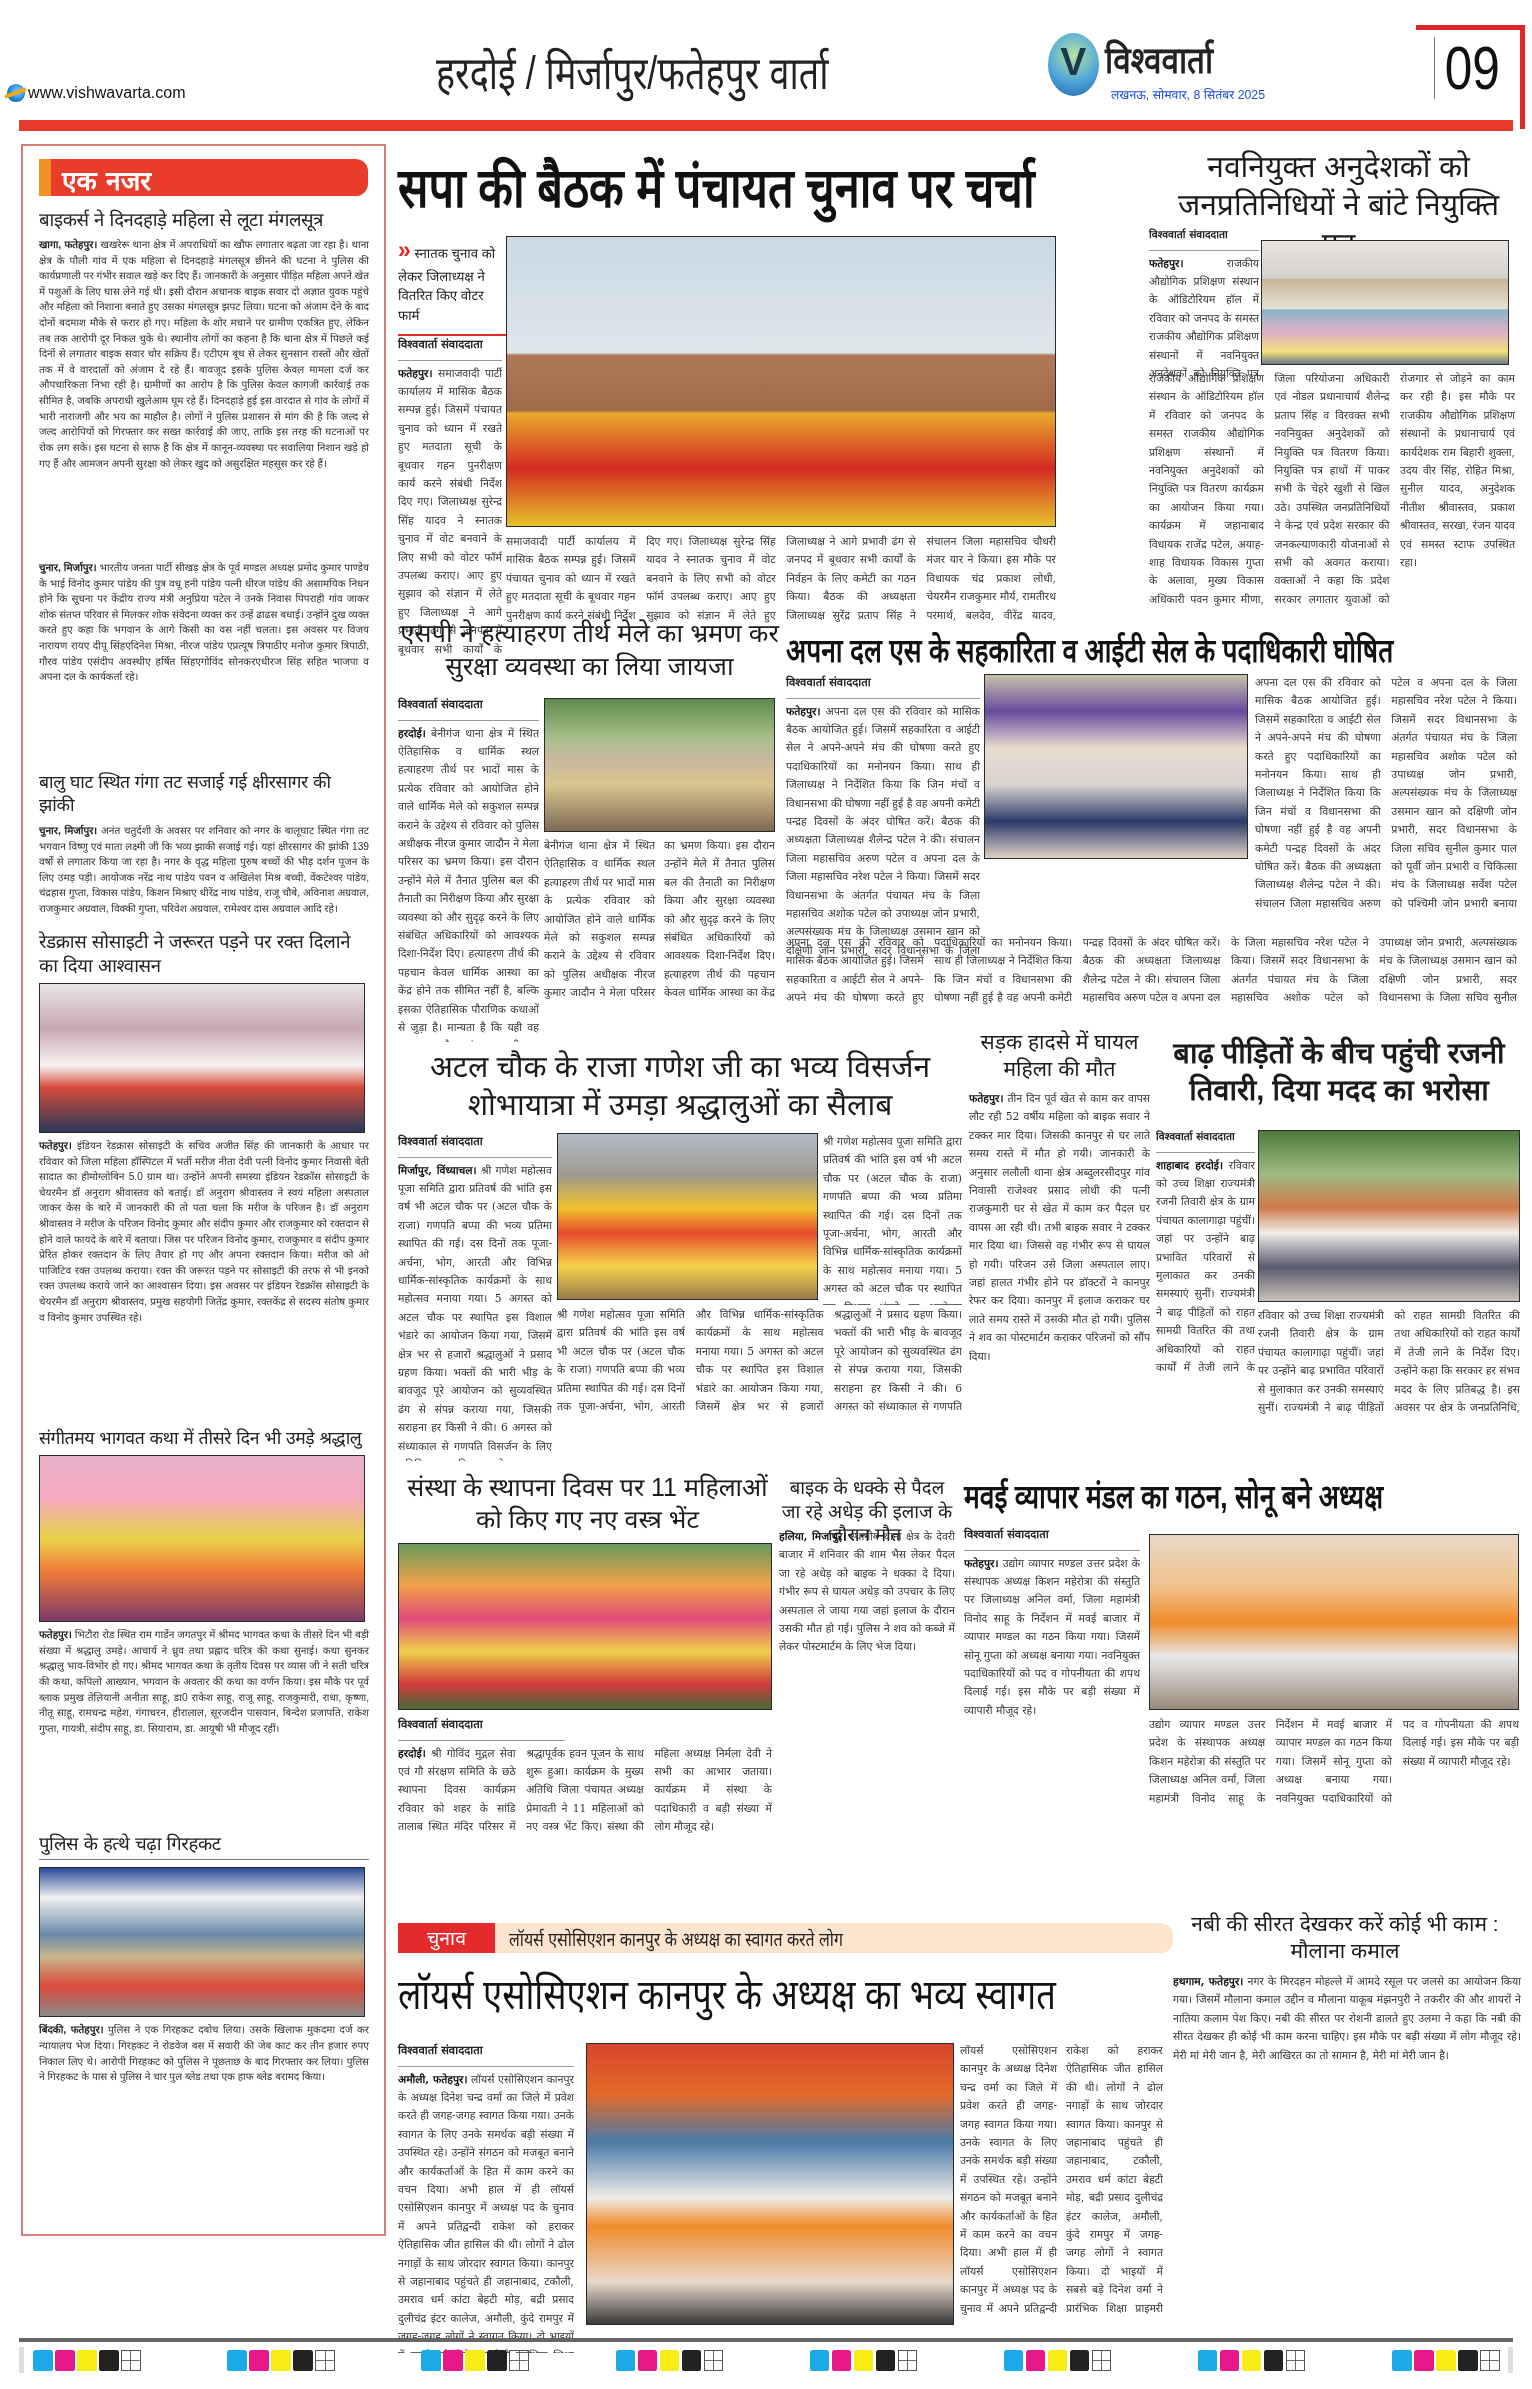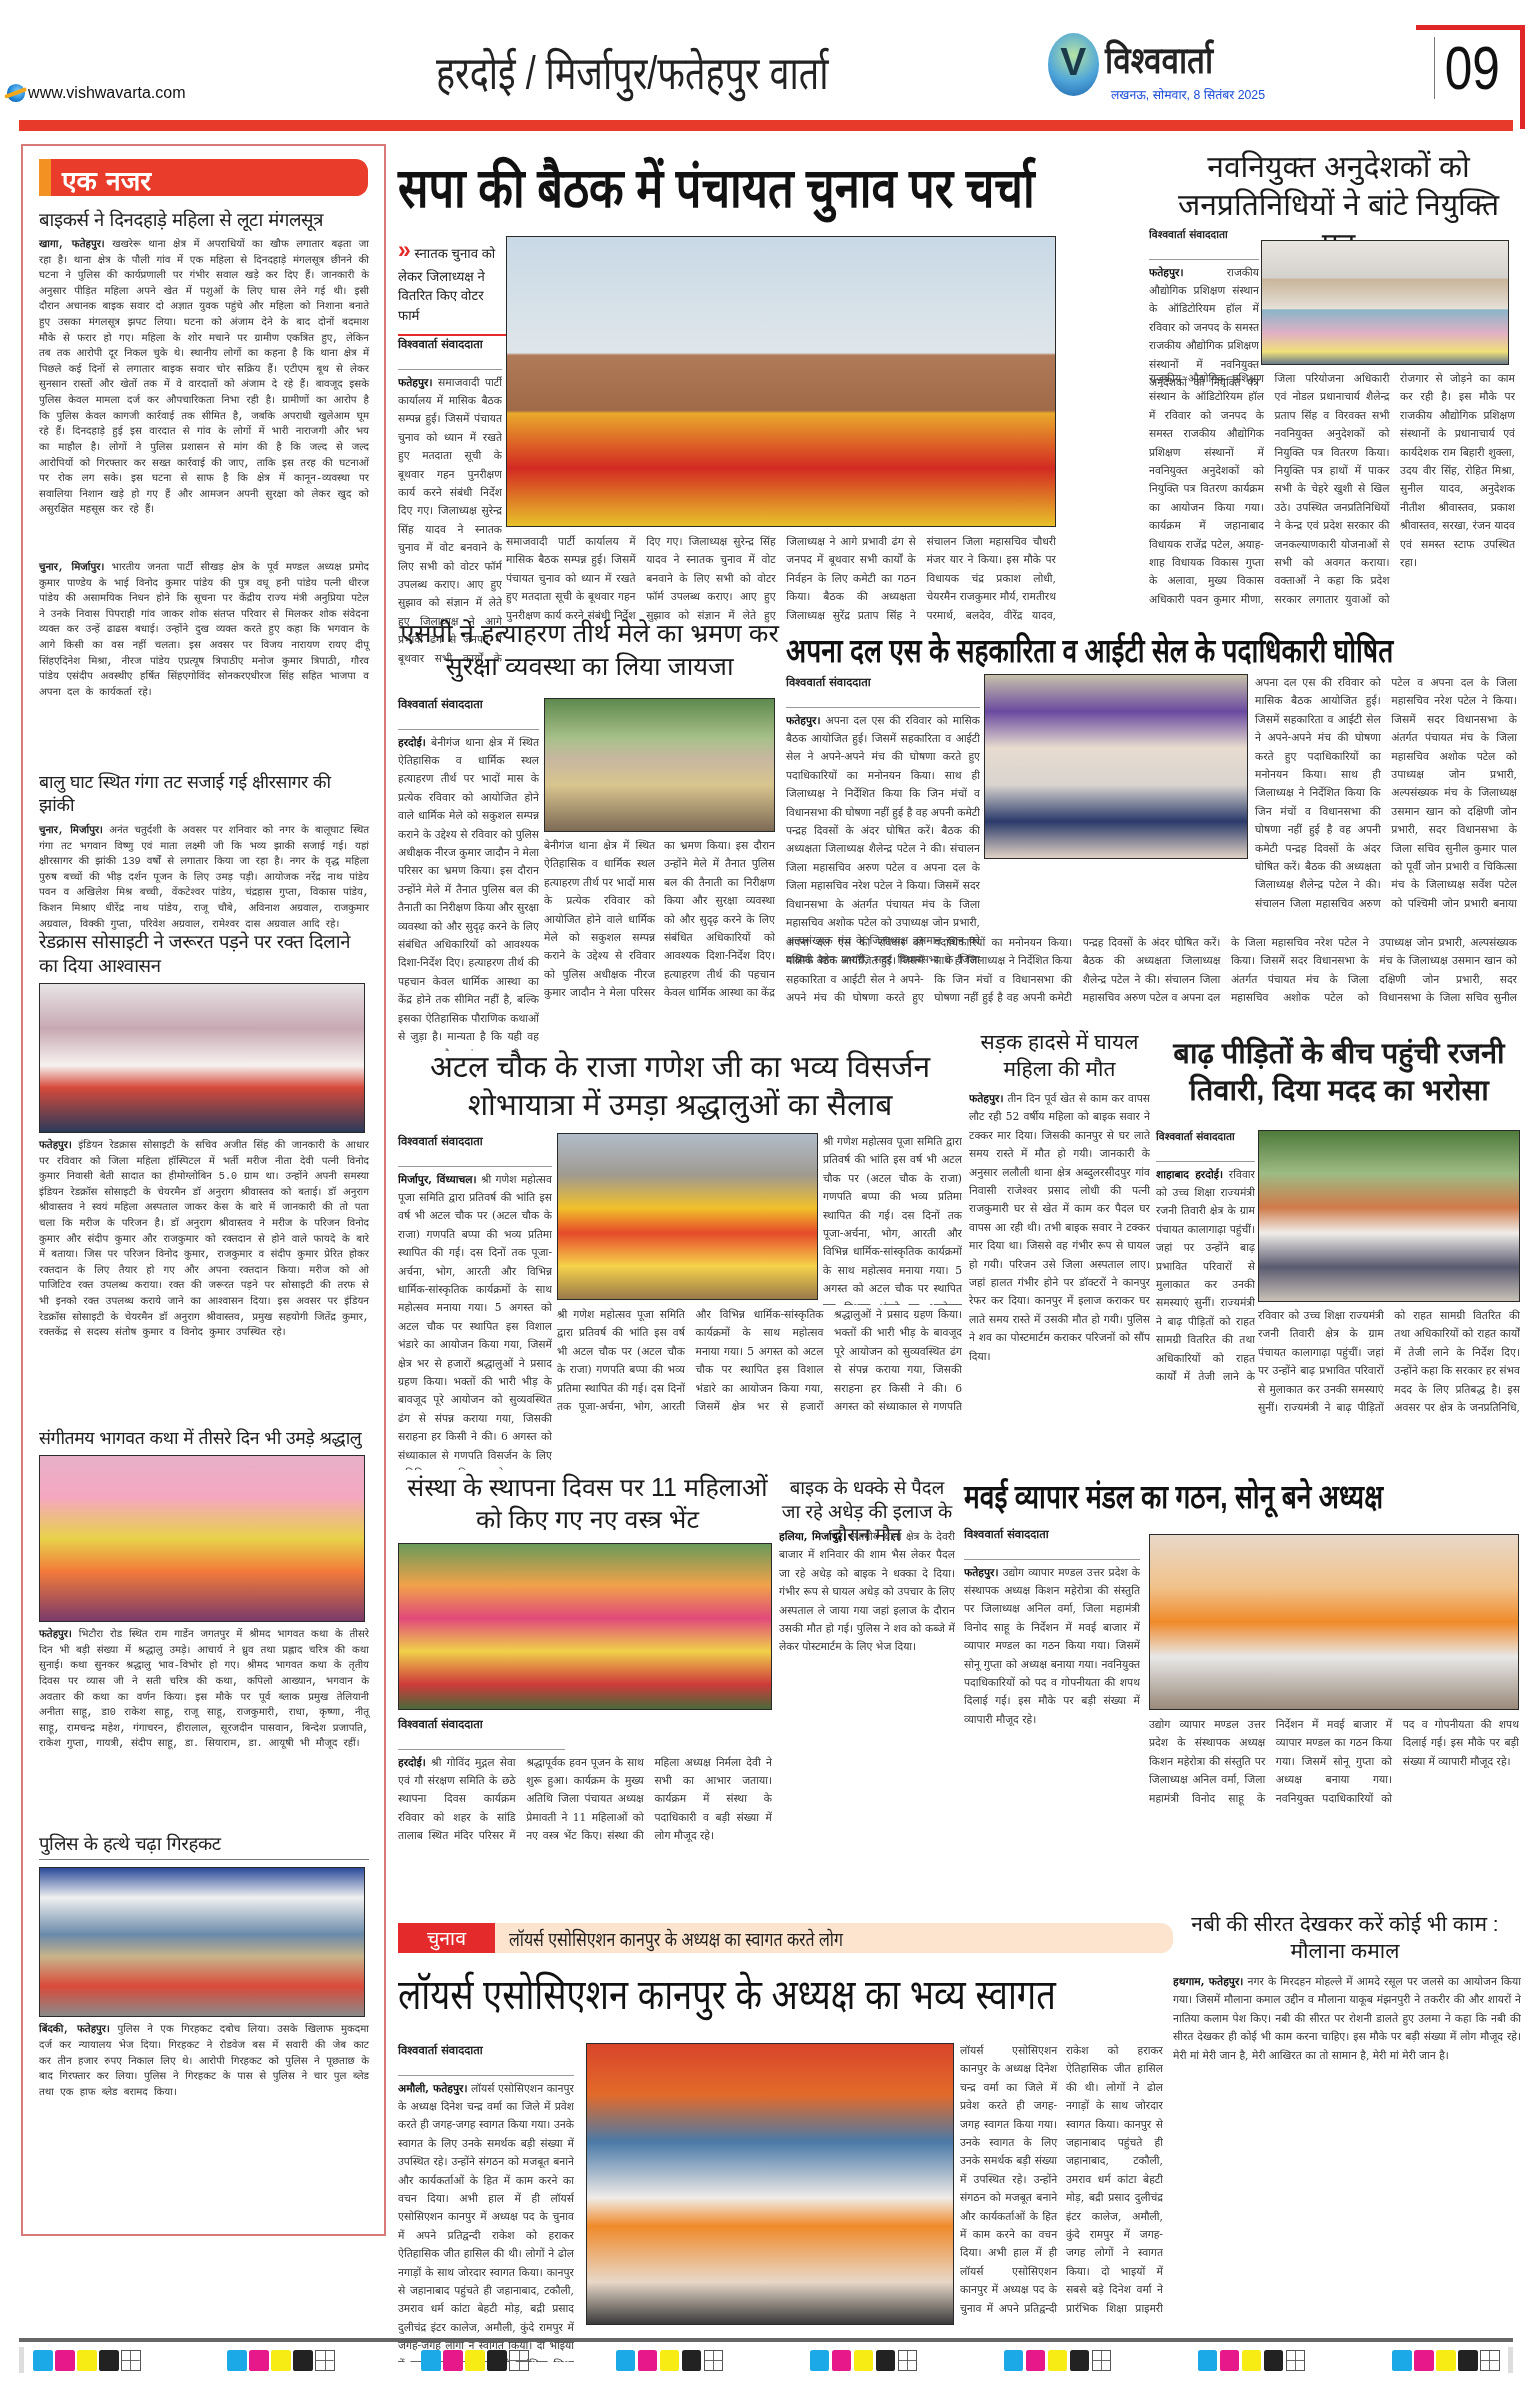--- a/index.html
+++ b/index.html
@@ -19,27 +19,27 @@
   .page-no-box { left: 1416px; top: 25px; width: 109px; height: 104px; border-top: 5.3px solid #e02626; border-right: 5.3px solid #e02626; }
   .page-no { left: 1434px; top: 37px; font-size: 62px; color: #111; font-family: "Liberation Sans", sans-serif; border-left: 0.9px solid #555; padding-left: 12.3px; line-height: 1; transform: scaleX(0.8); transform-origin: left; }
   .red-rule { left: 19.4px; top: 120px; width: 1494px; height: 10.6px; background: #e83a2a; }
 
   
   #left-col { left: 21px; top: 144px; width: 365px; height: 2092px; border: 2.6px solid #d77a7a; }
   .ek-nazar { left: 39px; top: 159px; width: 329px; height: 37px; background: #ea3c2b; border-radius: 0 12.3px 12.3px 0; }
   .ek-nazar::before { content: ""; position: absolute; left: 0; top: 0; width: 12.3px; height: 37px; background: #f39222; }
   .ek-nazar span { position: absolute; left: 23px; top: 2.6px; color: #fff; font-size: 26.4px; font-weight: bold; font-family: "DejaVu Sans", sans-serif; }
   .lhead { font-family: "DejaVu Sans", sans-serif; font-weight: normal; color: #222; font-size: 18.5px; line-height: 1.28; letter-spacing: -0.4px; }
-  .lbody { font-family: Liberation Mono, monospace; font-size: 10.2px; line-height: 1.53; color: #333; text-align: justify; }
+  .lbody { font-family: Liberation Sans, sans-serif; font-size: 10.2px; line-height: 1.53; color: #333; text-align: justify; }
   .lbody b { color: #222; }
 
   
   .big-head { font-family: "Liberation Sans", sans-serif; font-weight: bold; color: #111; white-space: nowrap; transform-origin: left top; }
   .mid-head { font-family: "Liberation Sans", sans-serif; color: #1b1b1b; text-align: center; transform-origin: center top; line-height: 1.28; }
-  .byline { font-family: "DejaVu Serif", serif; font-weight: bold; font-size: 12.3px; color: #222; border-bottom: 1.8px solid #999; padding-bottom: 18px; white-space: nowrap; }
+  .byline { font-family: "DejaVu Serif", serif; font-weight: bold; font-size: 12.3px; color: #222; border-bottom: 1.8px solid #999; padding-bottom: 9px; white-space: nowrap; }
   .body { font-family: "DejaVu Serif", serif; font-size: 10.7px; line-height: 1.72; color: #333; text-align: justify; }
   .body b { color: #111; }
 
   .photo { overflow: hidden; border: 1.8px solid #2a2a2a; }
   .ph-sky { background: linear-gradient(180deg, #c9d9e6 0%, #dfe6ea 40%, #b07a58 41%, #a06a48 60%, #e9a92c 61%, #d32a22 80%, #e8c22a 100%); }
   .ph-group { background: linear-gradient(180deg, #e8e4e0 0%, #d5d1cc 30%, #c9b59a 31%, #e6e0d6 55%, #8ab5c9 56%, #e1b0c4 75%, #f0e07a 90%, #6a7a8a 100%); }
   .ph-police { background: linear-gradient(180deg, #5e8a4e 0%, #a8c08a 30%, #c7b7a0 45%, #d9c58e 65%, #7d6a55 100%); }
   .ph-meet { background: linear-gradient(180deg, #c7c1ab 0%, #6a4aa0 20%, #e8dccf 40%, #d9d4cf 60%, #2a3a6a 80%, #e0d2c4 100%); }
   .ph-ganesh { background: linear-gradient(180deg, #b0bcc8 0%, #a09a90 25%, #f1c12a 45%, #e64a2a 60%, #f6d34a 80%, #9a7a4a 100%); }
   .ph-flood { background: linear-gradient(180deg, #4f7a3c 0%, #9dbb84 25%, #d07a4a 45%, #f0ede8 60%, #5a5a70 80%, #c9c2b8 100%); }

